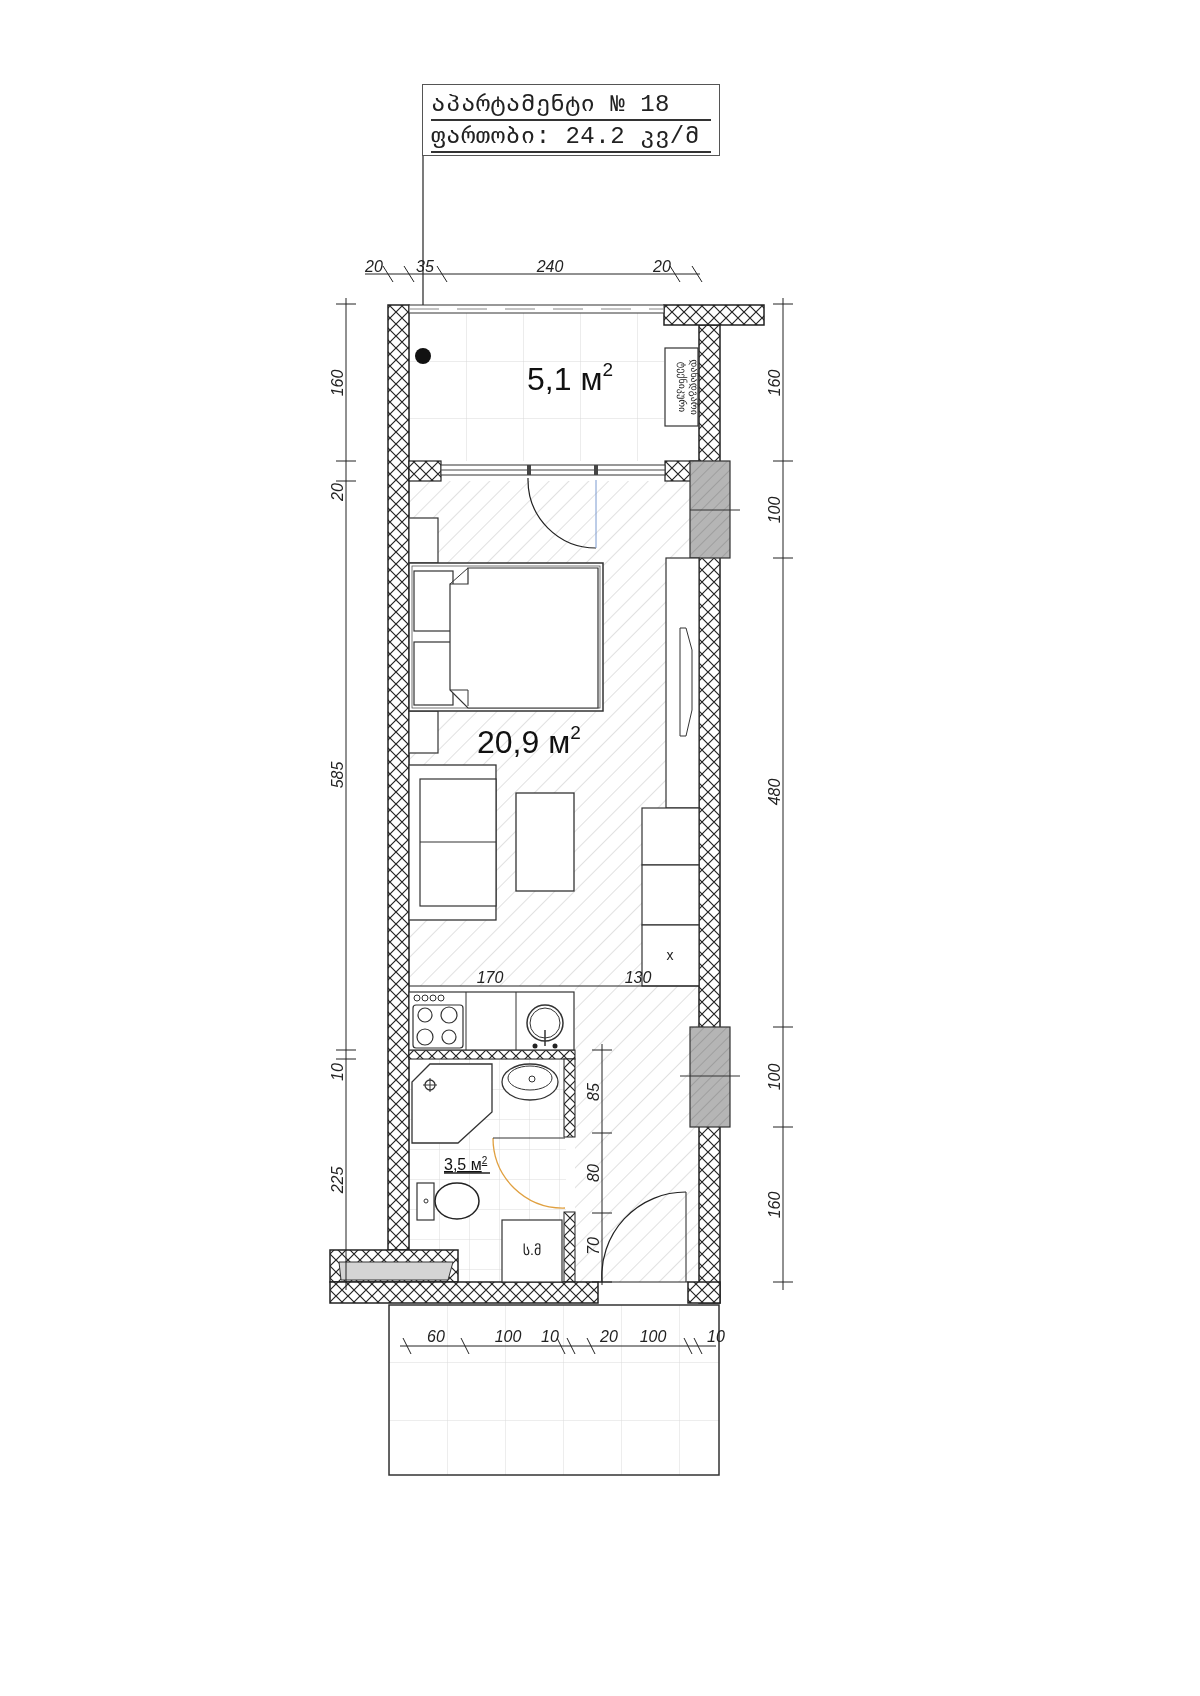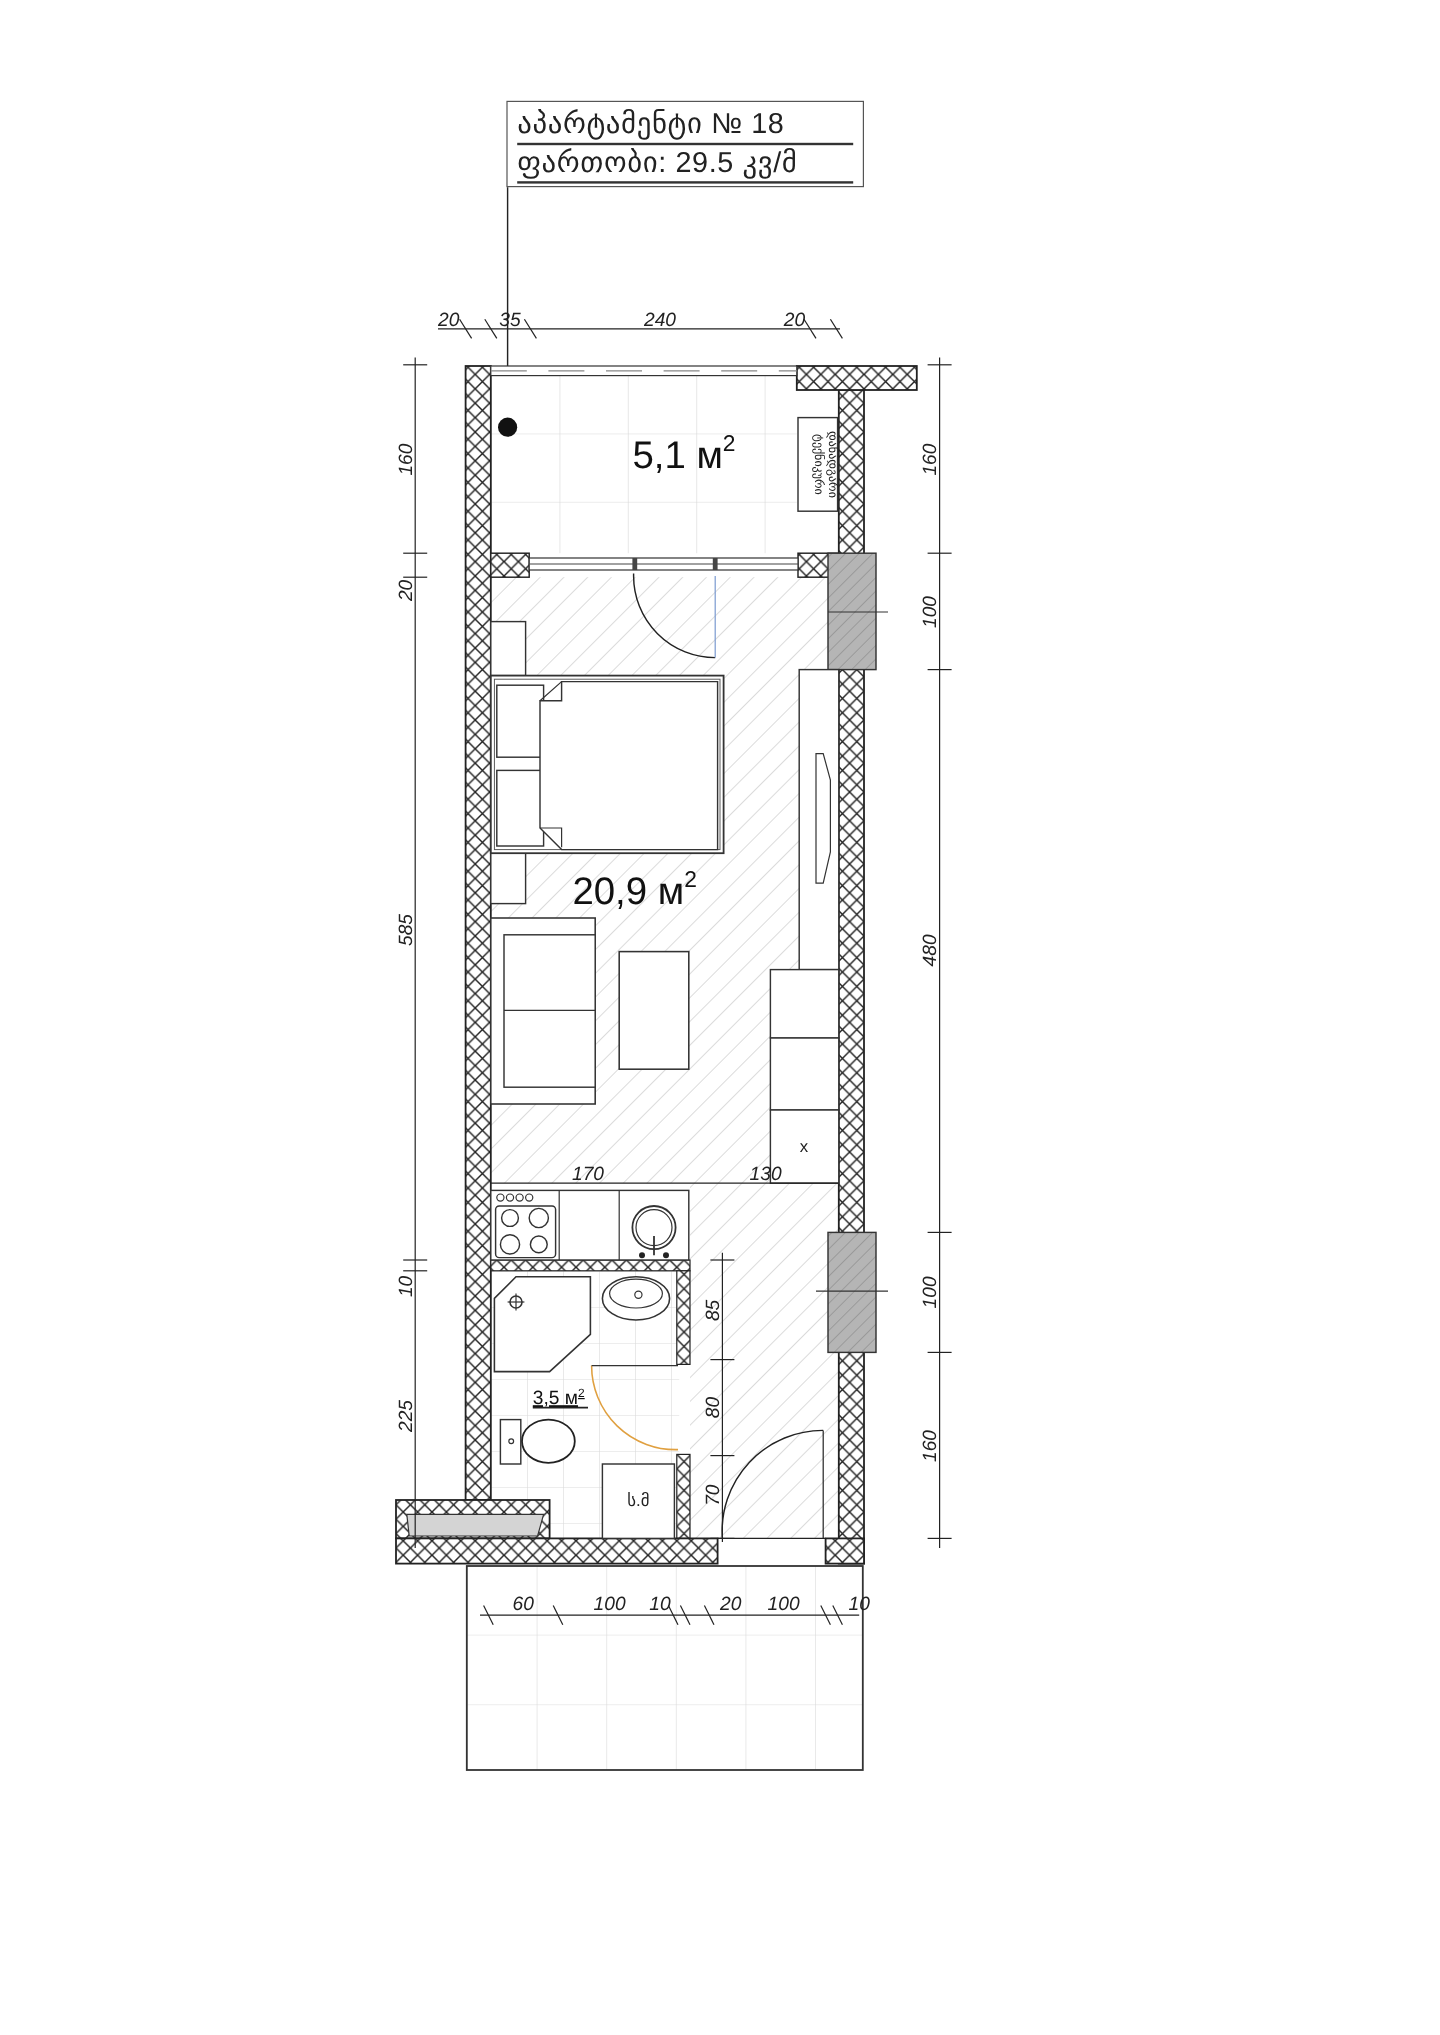--- a/index.html
+++ b/index.html
@@ -1,19 +1,19 @@
 <!DOCTYPE html>
 <html><head>
 <meta charset="utf-8">
 <style>
   html, body { margin: 0; padding: 0; background: #ffffff; }
   body { width: 1200px; height: 1696px; position: relative; overflow: hidden; font-family: "DejaVu Serif", serif; }
   #plan { position: absolute; left: 0; top: 0; width: 1200px; height: 1696px; }
   .title-box { position: absolute; left: 422px; top: 84px; width: 296px; height: 70px; border: 1.5px solid #555; background: #fff; }
-  .title-line { position: absolute; left: 8px; right: 8px; font-family: Liberation Sans, sans-serif; font-size: 24px; color: #222; white-space: nowrap; letter-spacing: 0.5px; }
+  .title-line { position: absolute; left: 8px; right: 8px; font-family: Liberation Mono, monospace; font-size: 24px; color: #222; white-space: nowrap; letter-spacing: 0.5px; }
   .title-line.l1 { top: 4px; border-bottom: 2px solid #333; padding-bottom: 1px; }
   .title-line.l2 { top: 36px; border-bottom: 2px solid #333; padding-bottom: 1px; }
   .t { font-family: "Liberation Sans", sans-serif; fill: #222; }
   .dim { font-family: "Liberation Sans", sans-serif; font-style: italic; font-size: 16px; fill: #222; }
   .area-lg { font-family: "Liberation Sans", sans-serif; font-size: 32px; fill: #111; }
   .area-sm { font-family: "Liberation Sans", sans-serif; font-size: 16px; fill: #111; text-decoration: underline; }
 </style>
 </head>
 <body>
 
@@ -234,14 +234,14 @@
   <text class="dim" x="436" y="1342" text-anchor="middle">60</text>
   <text class="dim" x="508" y="1342" text-anchor="middle">100</text>
   <text class="dim" x="550" y="1342" text-anchor="middle">10</text>
   <text class="dim" x="609" y="1342" text-anchor="middle">20</text>
   <text class="dim" x="653" y="1342" text-anchor="middle">100</text>
   <text class="dim" x="716" y="1342" text-anchor="middle">10</text>
 </svg>
 
 <div class="title-box">
   <div class="title-line l1">აპარტამენტი  №  18</div>
-  <div class="title-line l2">ფართობი:  29.5  კვ/მ</div>
+  <div class="title-line l2">ფართობი:  24.2  კვ/მ</div>
 </div>
 
 </body></html>

